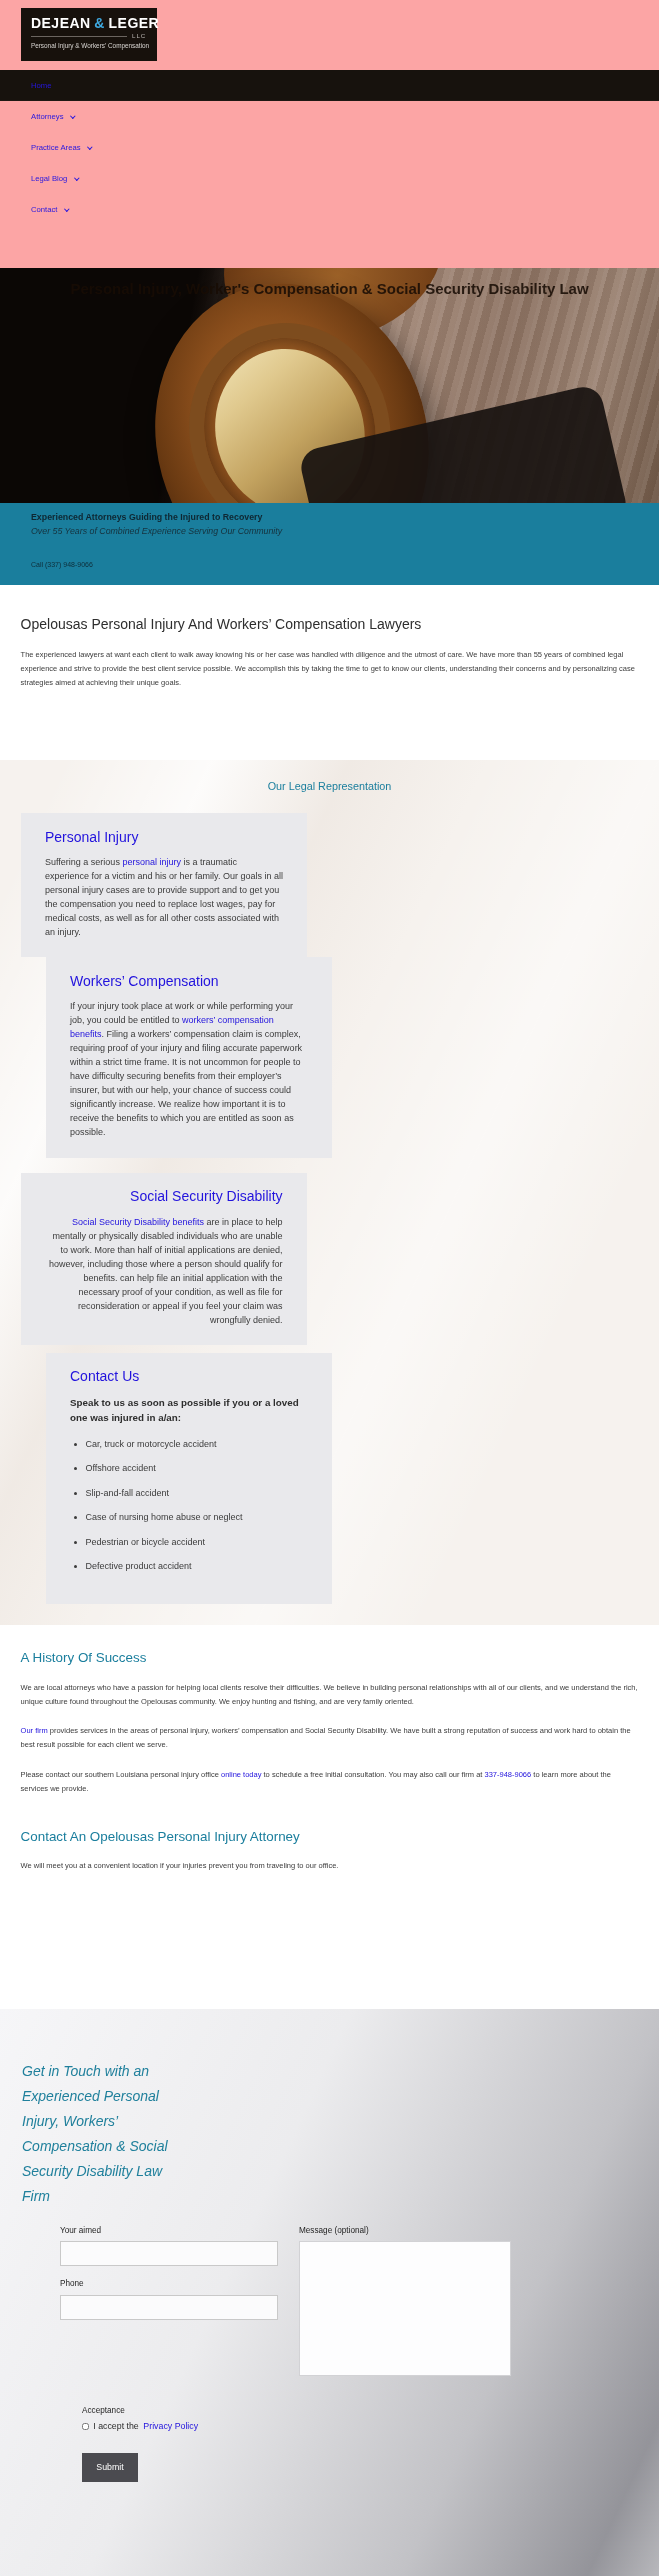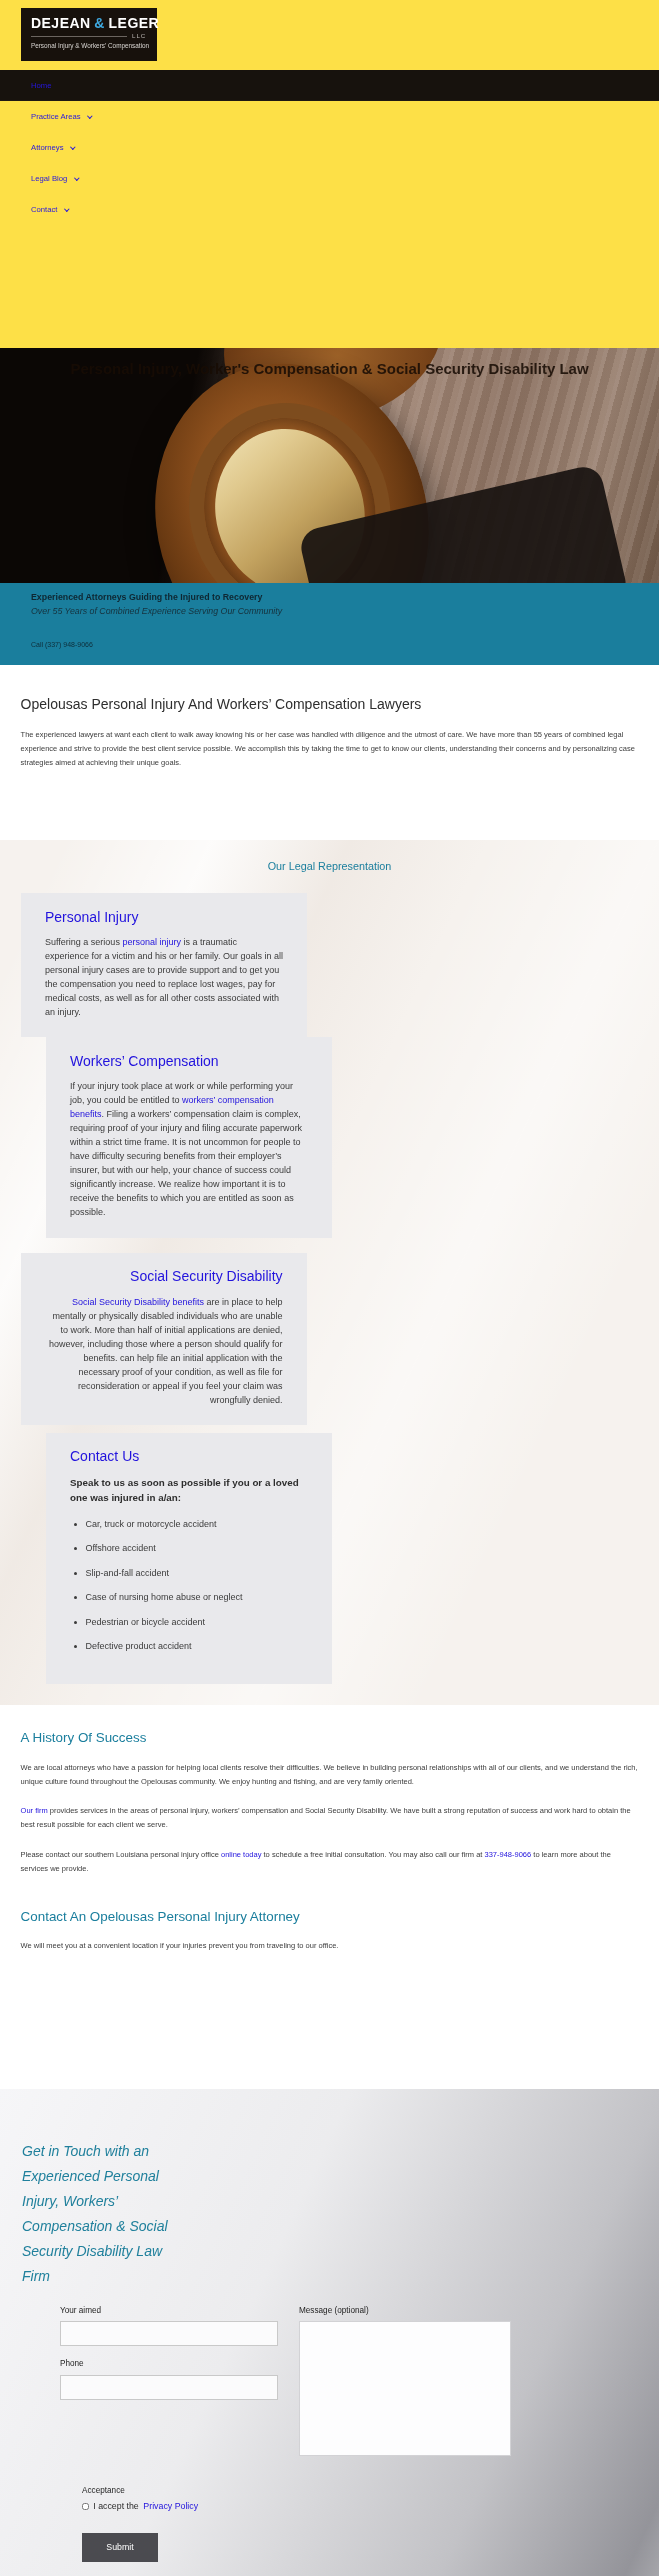--- a/index.html
+++ b/index.html
@@ -2,21 +2,21 @@
 <html style="font-size:8.2px"><head>
 <meta charset="utf-8">
 <style>
   * { box-sizing: border-box; }
   html,body { margin:0; padding:0; background:#ffffff; }
   body { width:659px; font-family:"Liberation Sans", sans-serif; }
   a { text-decoration:none; }
   .lnk { color:#2213dd; cursor:pointer; }
 
   
-  .site-header { height:348px; background:#fde047; position:relative; overflow:hidden; }
+  .site-header { height:268px; background:#fca5a5; position:relative; overflow:hidden; }
   .logo-box { position:absolute; left:20.6px; top:8.2px; width:136px; height:53px; background:#17110c; padding:6.7px 10.3px 4.6px; }
   .logo-line1 { font-weight:bold; font-size:14px; color:#ffffff; letter-spacing:0.5px; white-space:nowrap; }
   .logo-amp { color:#3fa9e0; padding:0 3.6px; }
   .logo-rule { display:flex; align-items:center; gap:4.6px; margin-top:1.5px; }
   .logo-rule .rule { flex:1; height:0.5px; background:#6b6560; }
   .logo-llc { color:#b9b5b1; font-size:6.2px; letter-spacing:1px; }
   .logo-tag { color:#d8d5d2; font-size:6.4px; margin-top:2.6px; white-space:nowrap; }
   .main-nav { position:absolute; left:0; top:70px; width:100%; }
   .nav-item { height:31px; line-height:31px; padding-left:31px; color:#2616e0; font-size:7.7px; cursor:pointer; }
   .nav-item.hl { background:#17120d; border-bottom:0.5px solid #1e1813; }
@@ -86,39 +86,39 @@
   .col-left { width:218px; }
   .field { margin-bottom:13px; }
   .field label, .col-right label { display:block; font-size:8.2px; color:#1f1f1f; margin-bottom:6.7px; }
   .field input { width:100%; height:25px; border:0.5px solid #c9c9c9; background:#fbfbfc; padding:0 5.2px; font-size:7.7px; }
   .col-right { margin-left:21px; width:212px; }
   .col-right textarea { width:100%; height:135px; border:0.5px solid #d2d2d5; background:#fdfdfe; resize:none; padding:4.1px 5.2px; font-size:7.7px; }
   .acceptance { margin:28px 0 0 60px; }
   .acc-label { font-size:8.2px; color:#1f1f1f; }
   .acc-row { display:flex; align-items:center; gap:4.6px; margin-top:6.2px; font-size:8.8px; color:#2b2b2b; }
   .acc-row input { width:6.7px; height:6.7px; margin:0; }
-  .submit-btn { display:block; margin:21.6px 0 0 60px; width:76px; height:29px; background:#4b4b50; color:#ffffff;
+  .submit-btn { display:block; margin:21.6px 0 0 60px; width:56px; height:29px; background:#4b4b50; color:#ffffff;
     border:none; font-size:8.8px; font-family:"Liberation Sans",sans-serif; cursor:pointer; }
 </style>
 </head>
 <body>
 
 <header class="site-header">
   <div class="logo-box">
     <div class="logo-line1"><span>DEJEAN</span><span class="logo-amp">&amp;</span><span>LEGER</span></div>
     <div class="logo-rule">
         <span class="rule"></span>
         <span class="logo-llc">LLC</span>
       </div>
     <div class="logo-tag">Personal Injury &amp; Workers’ Compensation</div>
   </div>
   <nav class="main-nav">
       <div class="nav-item hl"><span>Home</span></div>
+      <div class="nav-item"><span>Attorneys</span><i class="chev"></i></div>
       <div class="nav-item"><span>Practice Areas</span><i class="chev"></i></div>
-      <div class="nav-item"><span>Attorneys</span><i class="chev"></i></div>
       <div class="nav-item"><span>Legal Blog</span><i class="chev"></i></div>
       <div class="nav-item"><span>Contact</span><i class="chev"></i></div>
     </nav>
 </header>
 
 <section class="hero">
   <div class="hero-wood"></div>
   <div class="shade-left"></div>
   <div class="gavel-top"></div>
   <div class="gavel-head">

